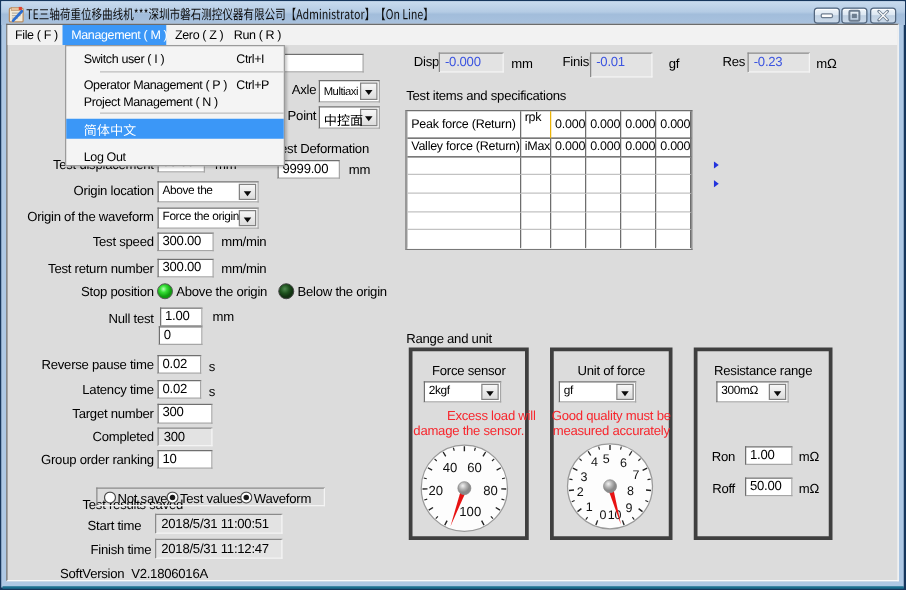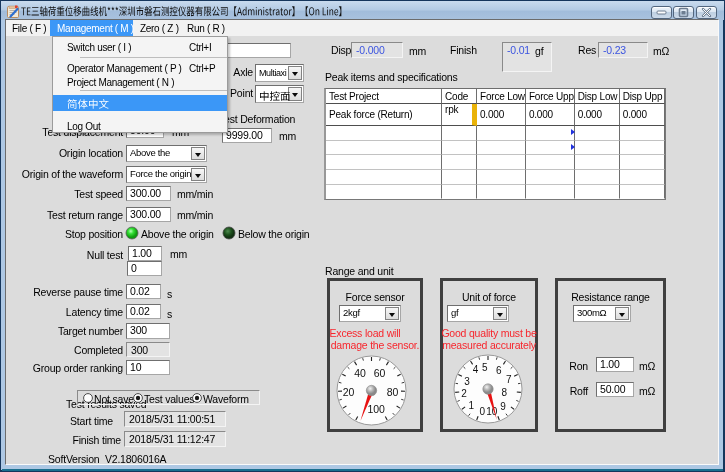--- a/index.html
+++ b/index.html
@@ -74,21 +74,21 @@
     <span class="cbtn"></span>
   </div>
 <div class="rlb" style="left:2px;top:168px;width:121px">Origin of the waveform</div>
 <div class="combo" style="left:126px;top:166px;width:81px;height:17px">
     <span class="tx">Force the origin</span>
     <span class="cbtn"></span>
   </div>
 <div class="rlb" style="left:20px;top:188px;width:103px">Test speed</div>
 <div class="inp" style="left:126px;top:186px;width:45px;height:15px">300.00</div>
 <div class="lb" style="left:177px;top:188px">mm/min</div>
-<div class="rlb" style="left:20px;top:209px;width:103px">Test return range</div>
+<div class="rlb" style="left:20px;top:209px;width:103px">Test return number</div>
 <div class="inp" style="left:126px;top:207px;width:45px;height:15px">300.00</div>
 <div class="lb" style="left:177px;top:209px">mm/min</div>
 <div class="rlb" style="left:20px;top:228px;width:103px">Stop position</div>
 <svg class="ab" style="left:125px;top:226px" width="14" height="14">
     <defs>
 <radialGradient id="ledg" cx="40%" cy="35%">
         <stop offset="0%" stop-color="#b8ffb8"></stop>
         <stop offset="45%" stop-color="#35e035"></stop>
         <stop offset="100%" stop-color="#0f9c0f"></stop>
       </radialGradient>
@@ -139,39 +139,39 @@
 <div class="lb" style="left:203px;top:393px">Waveform</div>
 <div class="rlb" style="left:12px;top:415px;width:101px">Start time</div>
 <div class="dsp" style="left:124px;top:411px;width:102px;height:16px;color:#000">2018/5/31 11:00:51</div>
 <div class="rlb" style="left:20px;top:434px;width:101px">Finish time</div>
 <div class="dsp" style="left:124px;top:431px;width:102px;height:16px;color:#000">2018/5/31 11:12:47</div>
 <div class="lb" style="left:48px;top:453px">SoftVersion&nbsp; V2.1806016A</div>
 <div class="lb" style="left:331px;top:44px">Disp</div>
 <div class="dsp" style="left:351px;top:42px;width:52px;height:16px;color:#3c55e0">-0.000</div>
 <div class="lb" style="left:409px;top:45px">mm</div>
 <div class="lb" style="left:450px;top:44px">Finish</div>
-<div class="dsp" style="left:502px;top:42px;width:50px;height:30px;color:#3c55e0">-0.01</div>
+<div class="dsp" style="left:472px;top:42px;width:50px;height:20px;color:#3c55e0">-0.01</div>
 <div class="lb" style="left:535px;top:45px">gf</div>
 <div class="lb" style="left:578px;top:44px">Res</div>
 <div class="dsp" style="left:598px;top:42px;width:50px;height:16px;color:#3c55e0">-0.23</div>
 <div class="lb" style="left:653px;top:45px">mΩ</div>
-<div class="lb" style="left:325px;top:71px">Peak items and specifications</div>
+<div class="lb" style="left:325px;top:71px">Test items and specifications</div>
 <table style="position:absolute;left:324px;top:88px;border-collapse:separate;border-spacing:0;background:#fff;table-layout:fixed;border-top:1px solid #6e6e6e;border-left:2px solid #989898;border-right:1px solid #787878;border-bottom:1px solid #787878;font-size:10px;letter-spacing:-0.2px">
     <tbody>
-      <tr style="height:15px">
-        <td style="width:116px;border-right:1px solid #6e6e6e;border-bottom:1px solid #4e4e4e;padding:0 0 0 3px;white-space:nowrap;overflow:hidden">Test Project</td>
-        <td style="width:35px;border-right:1px solid #6e6e6e;border-bottom:1px solid #4e4e4e;padding:0 0 0 3px;white-space:nowrap;overflow:hidden">Code</td>
-        <td style="width:44px;border-right:1px solid #6e6e6e;border-bottom:1px solid #4e4e4e;padding:0 0 0 3px;white-space:nowrap;overflow:hidden">Force Low</td>
-        <td style="width:46px;border-right:1px solid #6e6e6e;border-bottom:1px solid #4e4e4e;padding:0 0 0 3px;white-space:nowrap;overflow:hidden">Force Upp</td>
-        <td style="width:45px;border-right:1px solid #6e6e6e;border-bottom:1px solid #4e4e4e;padding:0 0 0 3px;white-space:nowrap;overflow:hidden">Disp Low</td>
-        <td style="width:45px;border-right:1px solid #6e6e6e;border-bottom:1px solid #4e4e4e;padding:0 0 0 3px;white-space:nowrap;overflow:hidden">Disp Upp</td>
-      </tr>
       <tr style="height:14.7px">
         <td style="border-right:1px solid #6e6e6e;border-bottom:1px solid #4e4e4e;padding:0 0 0 3px;white-space:nowrap;overflow:hidden">Peak force (Return)</td>
-        <td style="border-right:5px solid #eab308;border-bottom:1px solid #4e4e4e;padding:0 0 10px 3px;white-space:nowrap;overflow:hidden">rpk</td>
+        <td style="border-right:1px solid #eab308;border-bottom:1px solid #4e4e4e;padding:0 0 10px 3px;white-space:nowrap;overflow:hidden">rpk</td>
+        <td style="border-right:1px solid #6e6e6e;border-bottom:1px solid #4e4e4e;padding:0 0 0 3px;white-space:nowrap;overflow:hidden">0.000</td>
+        <td style="border-right:1px solid #6e6e6e;border-bottom:1px solid #4e4e4e;padding:0 0 0 3px;white-space:nowrap;overflow:hidden">0.000</td>
+        <td style="border-right:1px solid #6e6e6e;border-bottom:1px solid #4e4e4e;padding:0 0 0 3px;white-space:nowrap;overflow:hidden">0.000</td>
+        <td style="border-right:1px solid #6e6e6e;border-bottom:1px solid #4e4e4e;padding:0 0 0 3px;white-space:nowrap;overflow:hidden">0.000</td>
+      </tr>
+      <tr style="height:14.7px">
+        <td style="border-right:1px solid #6e6e6e;border-bottom:1px solid #4e4e4e;padding:0 0 0 3px;white-space:nowrap;overflow:hidden">Valley force (Return)</td>
+        <td style="border-right:1px solid #6e6e6e;border-bottom:1px solid #4e4e4e;padding:0 0 0 3px;white-space:nowrap;overflow:hidden">iMax</td>
         <td style="border-right:1px solid #6e6e6e;border-bottom:1px solid #4e4e4e;padding:0 0 0 3px;white-space:nowrap;overflow:hidden">0.000</td>
         <td style="border-right:1px solid #6e6e6e;border-bottom:1px solid #4e4e4e;padding:0 0 0 3px;white-space:nowrap;overflow:hidden">0.000</td>
         <td style="border-right:1px solid #6e6e6e;border-bottom:1px solid #4e4e4e;padding:0 0 0 3px;white-space:nowrap;overflow:hidden">0.000</td>
         <td style="border-right:1px solid #6e6e6e;border-bottom:1px solid #4e4e4e;padding:0 0 0 3px;white-space:nowrap;overflow:hidden">0.000</td>
       </tr>
       <tr style="height:14.7px">
         <td style="border-right:1px solid #6e6e6e;border-bottom:1px solid #c2c2c2;padding:0 0 0 3px;white-space:nowrap;overflow:hidden"></td>
         <td style="border-right:1px solid #6e6e6e;border-bottom:1px solid #c2c2c2;padding:0 0 0 3px;white-space:nowrap;overflow:hidden"></td>
         <td style="border-right:1px solid #6e6e6e;border-bottom:1px solid #c2c2c2;padding:0 0 0 3px;white-space:nowrap;overflow:hidden"></td>
         <td style="border-right:1px solid #6e6e6e;border-bottom:1px solid #c2c2c2;padding:0 0 0 3px;white-space:nowrap;overflow:hidden"></td>
@@ -220,21 +220,21 @@
   </svg>
 <div class="lb" style="left:325px;top:265px">Range and unit</div>
 <div class="ab" style="left:327px;top:278px;width:96px;height:154px;border:3px solid #3f3f3f"></div>
 <div class="ab" style="left:440px;top:278px;width:98px;height:154px;border:3px solid #3f3f3f"></div>
 <div class="ab" style="left:555px;top:278px;width:111px;height:154px;border:3px solid #3f3f3f"></div>
 <div class="lb" style="left:327px;top:291px;width:96px;text-align:center">Force sensor</div>
 <div class="combo" style="left:339px;top:305px;width:62px;height:17px">
     <span class="tx">2kgf</span>
     <span class="cbtn"></span>
   </div>
-<div class="red" style="left:313px;top:327px;width:104px">Excess load will</div>
+<div class="red" style="left:341px;top:327px;width:104px">Excess load will</div>
 <div class="red" style="left:327px;top:339px;width:96px">damage the sensor.</div>
 <div class="lb" style="left:440px;top:291px;width:98px;text-align:center">Unit of force</div>
 <div class="combo" style="left:447px;top:305px;width:62px;height:17px">
     <span class="tx">gf</span>
     <span class="cbtn"></span>
   </div>
 <div class="red" style="left:436px;top:327px;width:106px">Good quality must be</div>
 <div class="red" style="left:436px;top:339px;width:106px">measured accurately</div>
 <div class="lb" style="left:555px;top:291px;width:111px;text-align:center">Resistance range</div>
 <div class="combo" style="left:573px;top:305px;width:58px;height:17px">

